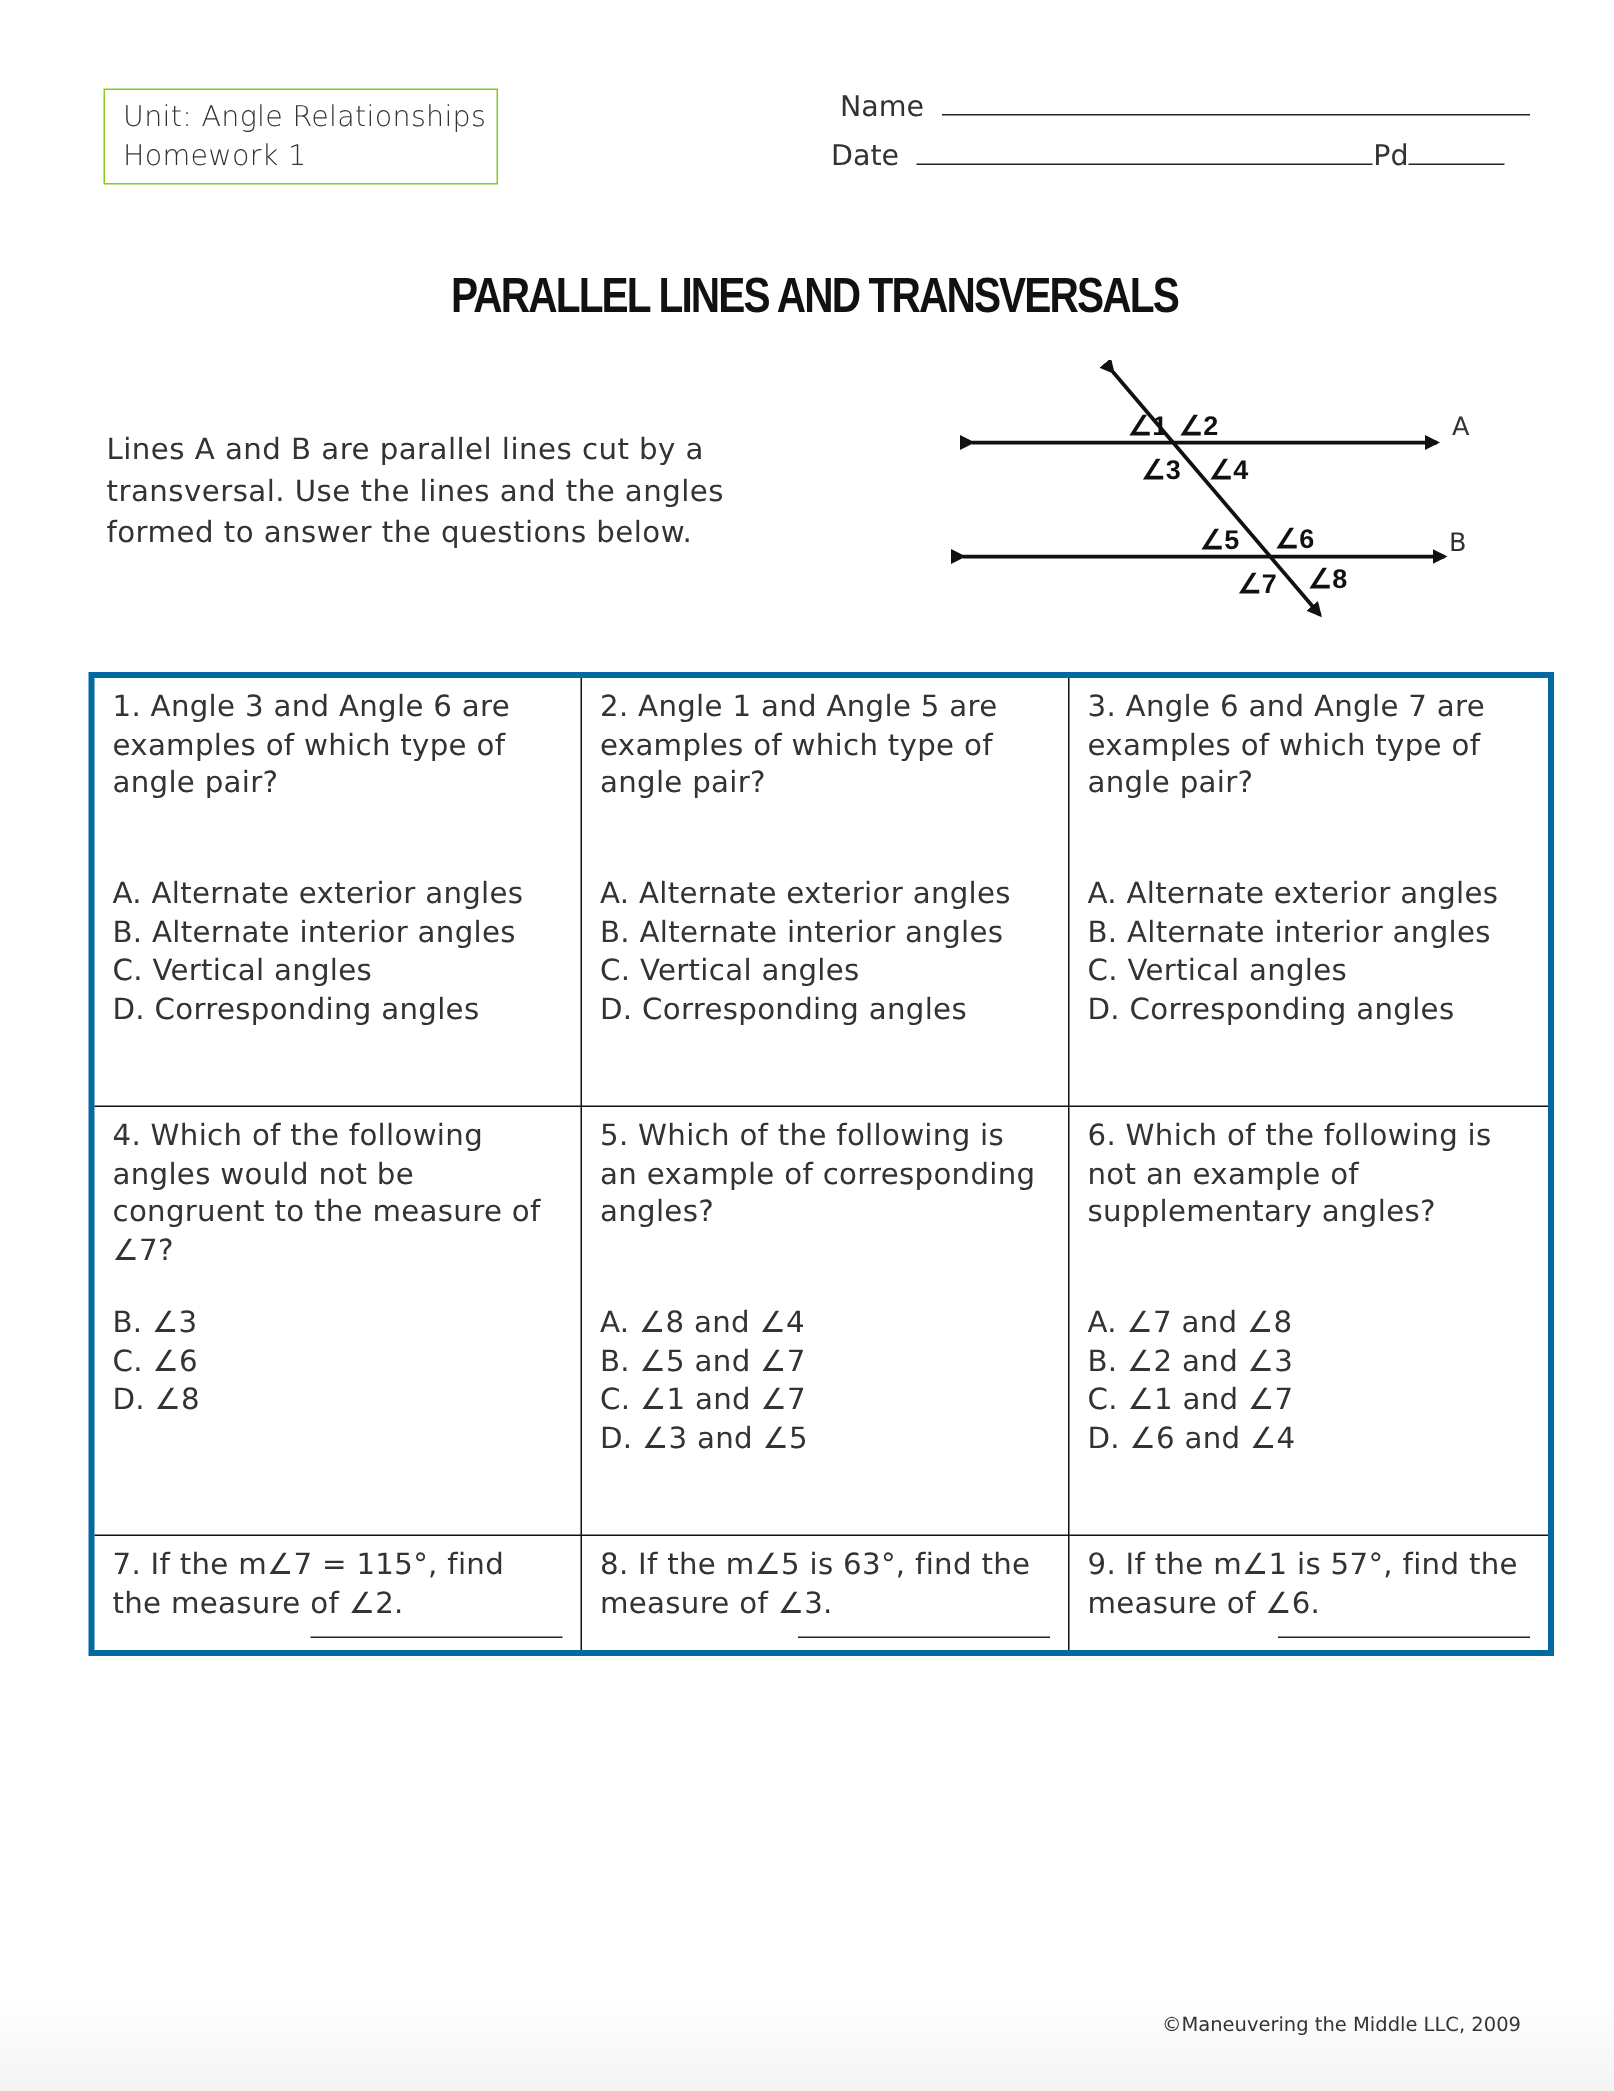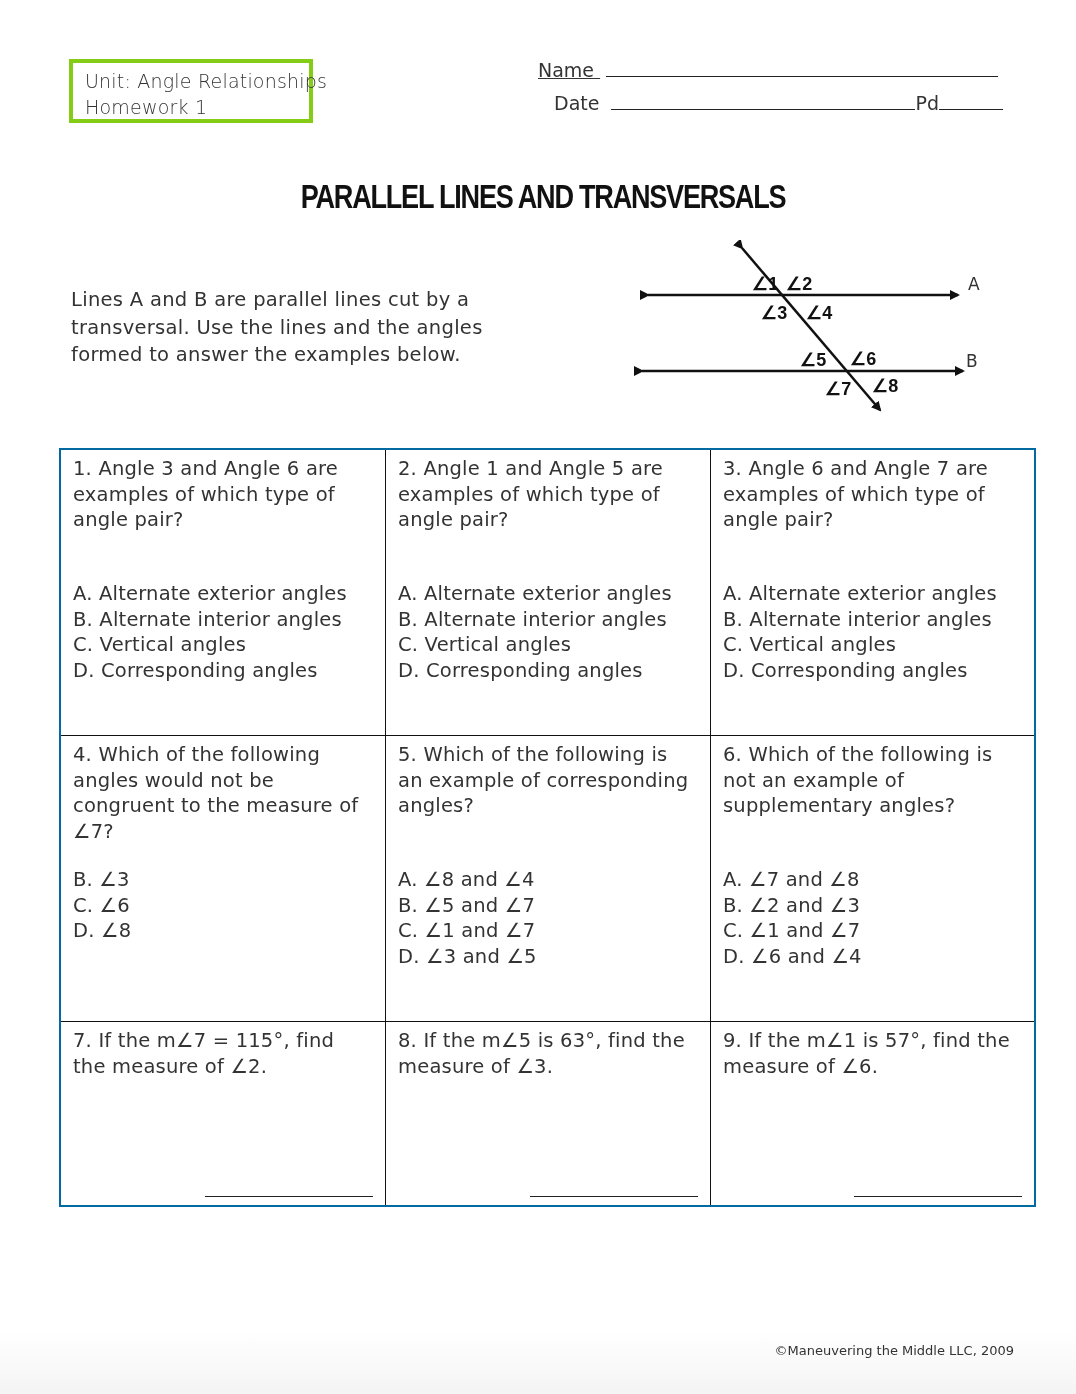--- a/index.html
+++ b/index.html
@@ -3,43 +3,43 @@
 <meta charset="utf-8">
 <style>
   html, body { margin:0; padding:0; }
   body {
     width:1076px; height:1394px; position:relative; overflow:hidden;
     background: linear-gradient(to bottom, #ffffff 0px, #ffffff 1330px, #f4f4f4 1394px);
     font-family: "DejaVu Sans", sans-serif;
     color:#222;
   }
   .unit-box {
-    position:absolute; left:69px; top:59px; width:244px; height:64px;
-    border:4px solid #84cc16; box-sizing:border-box;
+    position:absolute; left:69px; top:59px; width:263px; height:64px;
+    border:1px solid #84cc16; box-sizing:border-box;
     padding:5px 0 0 12px; font-size:19px; line-height:26px; color:#333;
     font-weight:300; letter-spacing:0.2px;
   }
   .unit-box div { white-space:nowrap; }
   .name-row, .date-row { position:absolute; font-size:19px; color:#333; white-space:nowrap; }
-  .name-row { left:538px; top:58px;text-decoration:underline; }
+  .name-row { left:560px; top:58px; }
   .date-row { left:554px; top:91px; }
   .line { display:inline-block; border-bottom:1.5px solid #222; vertical-align:baseline; height:18px; }
   .title {
     position:absolute; left:0; width:1086px; top:178px; text-align:center;
     font-family:"Liberation Sans", sans-serif; font-weight:bold; font-size:33px;
     letter-spacing:-1.5px; color:#111; transform:scaleX(0.82); transform-origin:center;
   }
   .intro {
     position:absolute; left:71px; top:286px; width:470px;
     font-size:19.5px; line-height:27.5px; color:#333; letter-spacing:0.3px;
   }
   .diagram { position:absolute; left:630px; top:240px; }
   .grid {
-    position:absolute; left:59px; top:448px; width:977px; height:759px;
-    border:2px solid #0369a1; box-sizing:border-box;
+    position:absolute; left:59px; top:448px; width:977px; height:656px;
+    border:4px solid #0369a1; box-sizing:border-box;
     display:grid; grid-template-columns: 325px 325px 1fr; grid-template-rows: 286px 286px 1fr;
   }
   .cell {
     border-right:1.5px solid #111; border-bottom:1.5px solid #111;
     padding:6px 12px 0 12px; position:relative; box-sizing:border-box;
     font-size:19.5px; line-height:25.5px; color:#333; letter-spacing:0.2px;
   }
   .cell.c3 { border-right:none; }
   .cell.r3 { border-bottom:none; }
   .q-text { min-height:102px; margin-bottom:23px; }
@@ -63,21 +63,21 @@
   <span>Name</span>
   <span class="line" style="width:392px;margin-left:6px;"></span>
 </div>
 <div class="date-row">
   <span>Date</span>
   <span class="line" style="width:304px;margin-left:6px;"></span><span>Pd</span><span class="line" style="width:64px;"></span>
 </div>
 
 <div class="title">PARALLEL LINES AND TRANSVERSALS</div>
 
-<div class="intro">Lines A and B are parallel lines cut by a transversal. Use the lines and the angles formed to answer the examples below.</div>
+<div class="intro">Lines A and B are parallel lines cut by a transversal. Use the lines and the angles formed to answer the questions below.</div>
 
 <svg class="diagram" width="370" height="180">
   <defs>
     <marker id="arr" markerWidth="10" markerHeight="10" refX="8" refY="5" orient="auto" markerUnits="userSpaceOnUse">
       <path d="M0,0 L10,5 L0,10 Z" fill="#111"></path>
     </marker>
   </defs>
   <line x1="18" y1="55" x2="328" y2="55" stroke="#111" stroke-width="2.5" marker-start="url(#arr)" marker-end="url(#arr)"></line>
   <line x1="12" y1="131" x2="333" y2="131" stroke="#111" stroke-width="2.5" marker-start="url(#arr)" marker-end="url(#arr)"></line>
   <line x1="112" y1="8" x2="250" y2="170" stroke="#111" stroke-width="2.5" marker-start="url(#arr)" marker-end="url(#arr)"></line>

